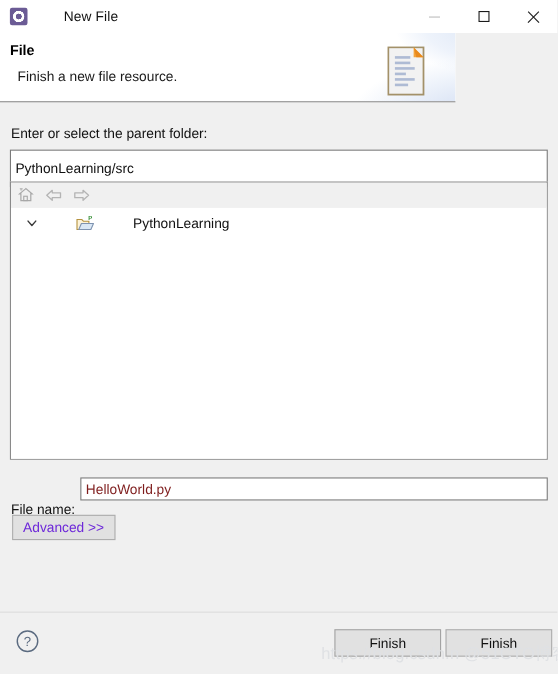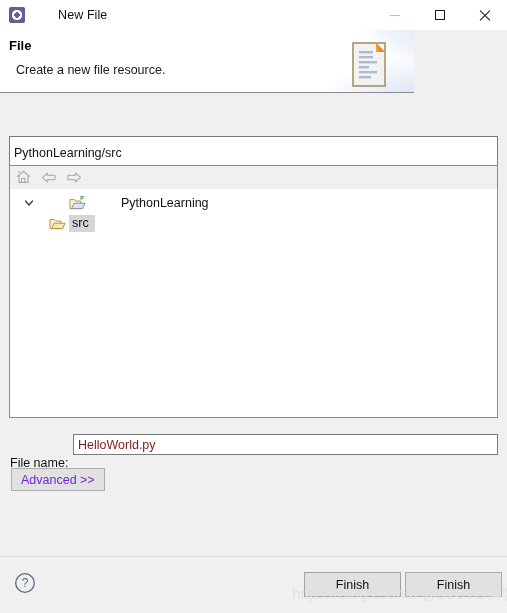--- a/index.html
+++ b/index.html
@@ -364,37 +364,38 @@
         <span class="win-close-glyph"></span>
       </div>
     </div>
   </div>
 
   <div class="header">
     <div class="header-swoosh"></div>
     <div class="header-swoosh2"></div>
 
     <div class="header-title">File</div>
-    <div class="header-desc">Create a new file resource.</div>
+    <div class="header-desc">Finish a new file resource.</div>
 
     <svg class="header-doc-icon" viewBox="0 0 38 46">
       <rect x="1" y="1" width="32" height="43" fill="#f2f2f2" stroke="#a39169" stroke-width="1.6"></rect>
       <path d="M24 1 L33 10 L24 10 Z" fill="#f3a33a"></path>
       <path d="M24 1 L33 10 L26.5 10 Z" fill="#e98a1c"></path>
       <g fill="#aebbd4">
         <rect x="7" y="9" width="14" height="2.4"></rect>
         <rect x="7" y="14" width="14" height="2.4"></rect>
         <rect x="7" y="19" width="18" height="2.4"></rect>
         <rect x="7" y="24" width="10" height="2.4"></rect>
         <rect x="7" y="29" width="18" height="2.4"></rect>
         <rect x="7" y="34" width="12" height="2.4"></rect>
       </g>
     </svg>
   </div>
 
+  <div class="label-parent">Enter or select the parent folder:</div>
   <input class="field-parent" type="text" value="PythonLearning/src" style="">
 
   <div class="tree-panel">
 
     <div class="tree-toolbar">
       <div class="tb-icon">
         <svg width="15" height="14" viewBox="0 0 15 14">
           <path d="M7.5 1.5 L1.8 6.2 L3 6.2 L3 12.4 L12 12.4 L12 6.2 L13.2 6.2 Z" fill="none" stroke="#a8a8a8" stroke-width="1.1"></path>
           <rect x="5.6" y="8.4" width="3.2" height="4" fill="none" stroke="#a8a8a8" stroke-width="1"></rect>
           <path d="M2 1.5 L4.6 1.5 M2.4 2.6 L4.2 2.6" stroke="#bdbdbd" stroke-width="1"></path>
@@ -423,29 +424,20 @@
         <span class="row-icon">
           <svg width="17" height="15" viewBox="0 0 17 15">
             <path d="M1 12.6 L1 3.6 L5.4 3.6 L6.8 5.1 L11.8 5.1 L11.8 12.6 Z" fill="#fdf3d8" stroke="#b5923f" stroke-width="1"></path>
             <path d="M2.6 12.6 L5 7.2 L16 7.2 L13.6 12.6 Z" fill="#d9e7f5" stroke="#7e93b0" stroke-width="1" stroke-linejoin="round"></path>
             <text x="11.2" y="4.4" font-family="Liberation Sans, sans-serif" font-size="5.4" font-weight="bold" fill="#2e8b2e">P</text>
           </svg>
         </span>
         <span class="row-label">PythonLearning</span>
       </div>
 
-      <div class="tree-row level2">
-        <span class="row-icon">
-          <svg width="17" height="15" viewBox="0 0 17 15">
-            <path d="M1 12.6 L1 3.6 L5.4 3.6 L6.8 5.1 L11.8 5.1 L11.8 12.6 Z" fill="#fdf3d8" stroke="#b5923f" stroke-width="1"></path>
-            <path d="M2.6 12.6 L5 7.2 L16 7.2 L13.6 12.6 Z" fill="#fbe7b6" stroke="#b5923f" stroke-width="1" stroke-linejoin="round"></path>
-          </svg>
-        </span>
-        <span class="row-label selected">src</span>
-      </div>
 
     </div>
   </div>
 
   <div class="label-filename">File name:</div>
   <input class="field-filename" type="text" value="HelloWorld.py" style="">
 
   <button class="btn-advanced">Advanced &gt;&gt;</button>
 
   <div class="footer-sep"></div>

